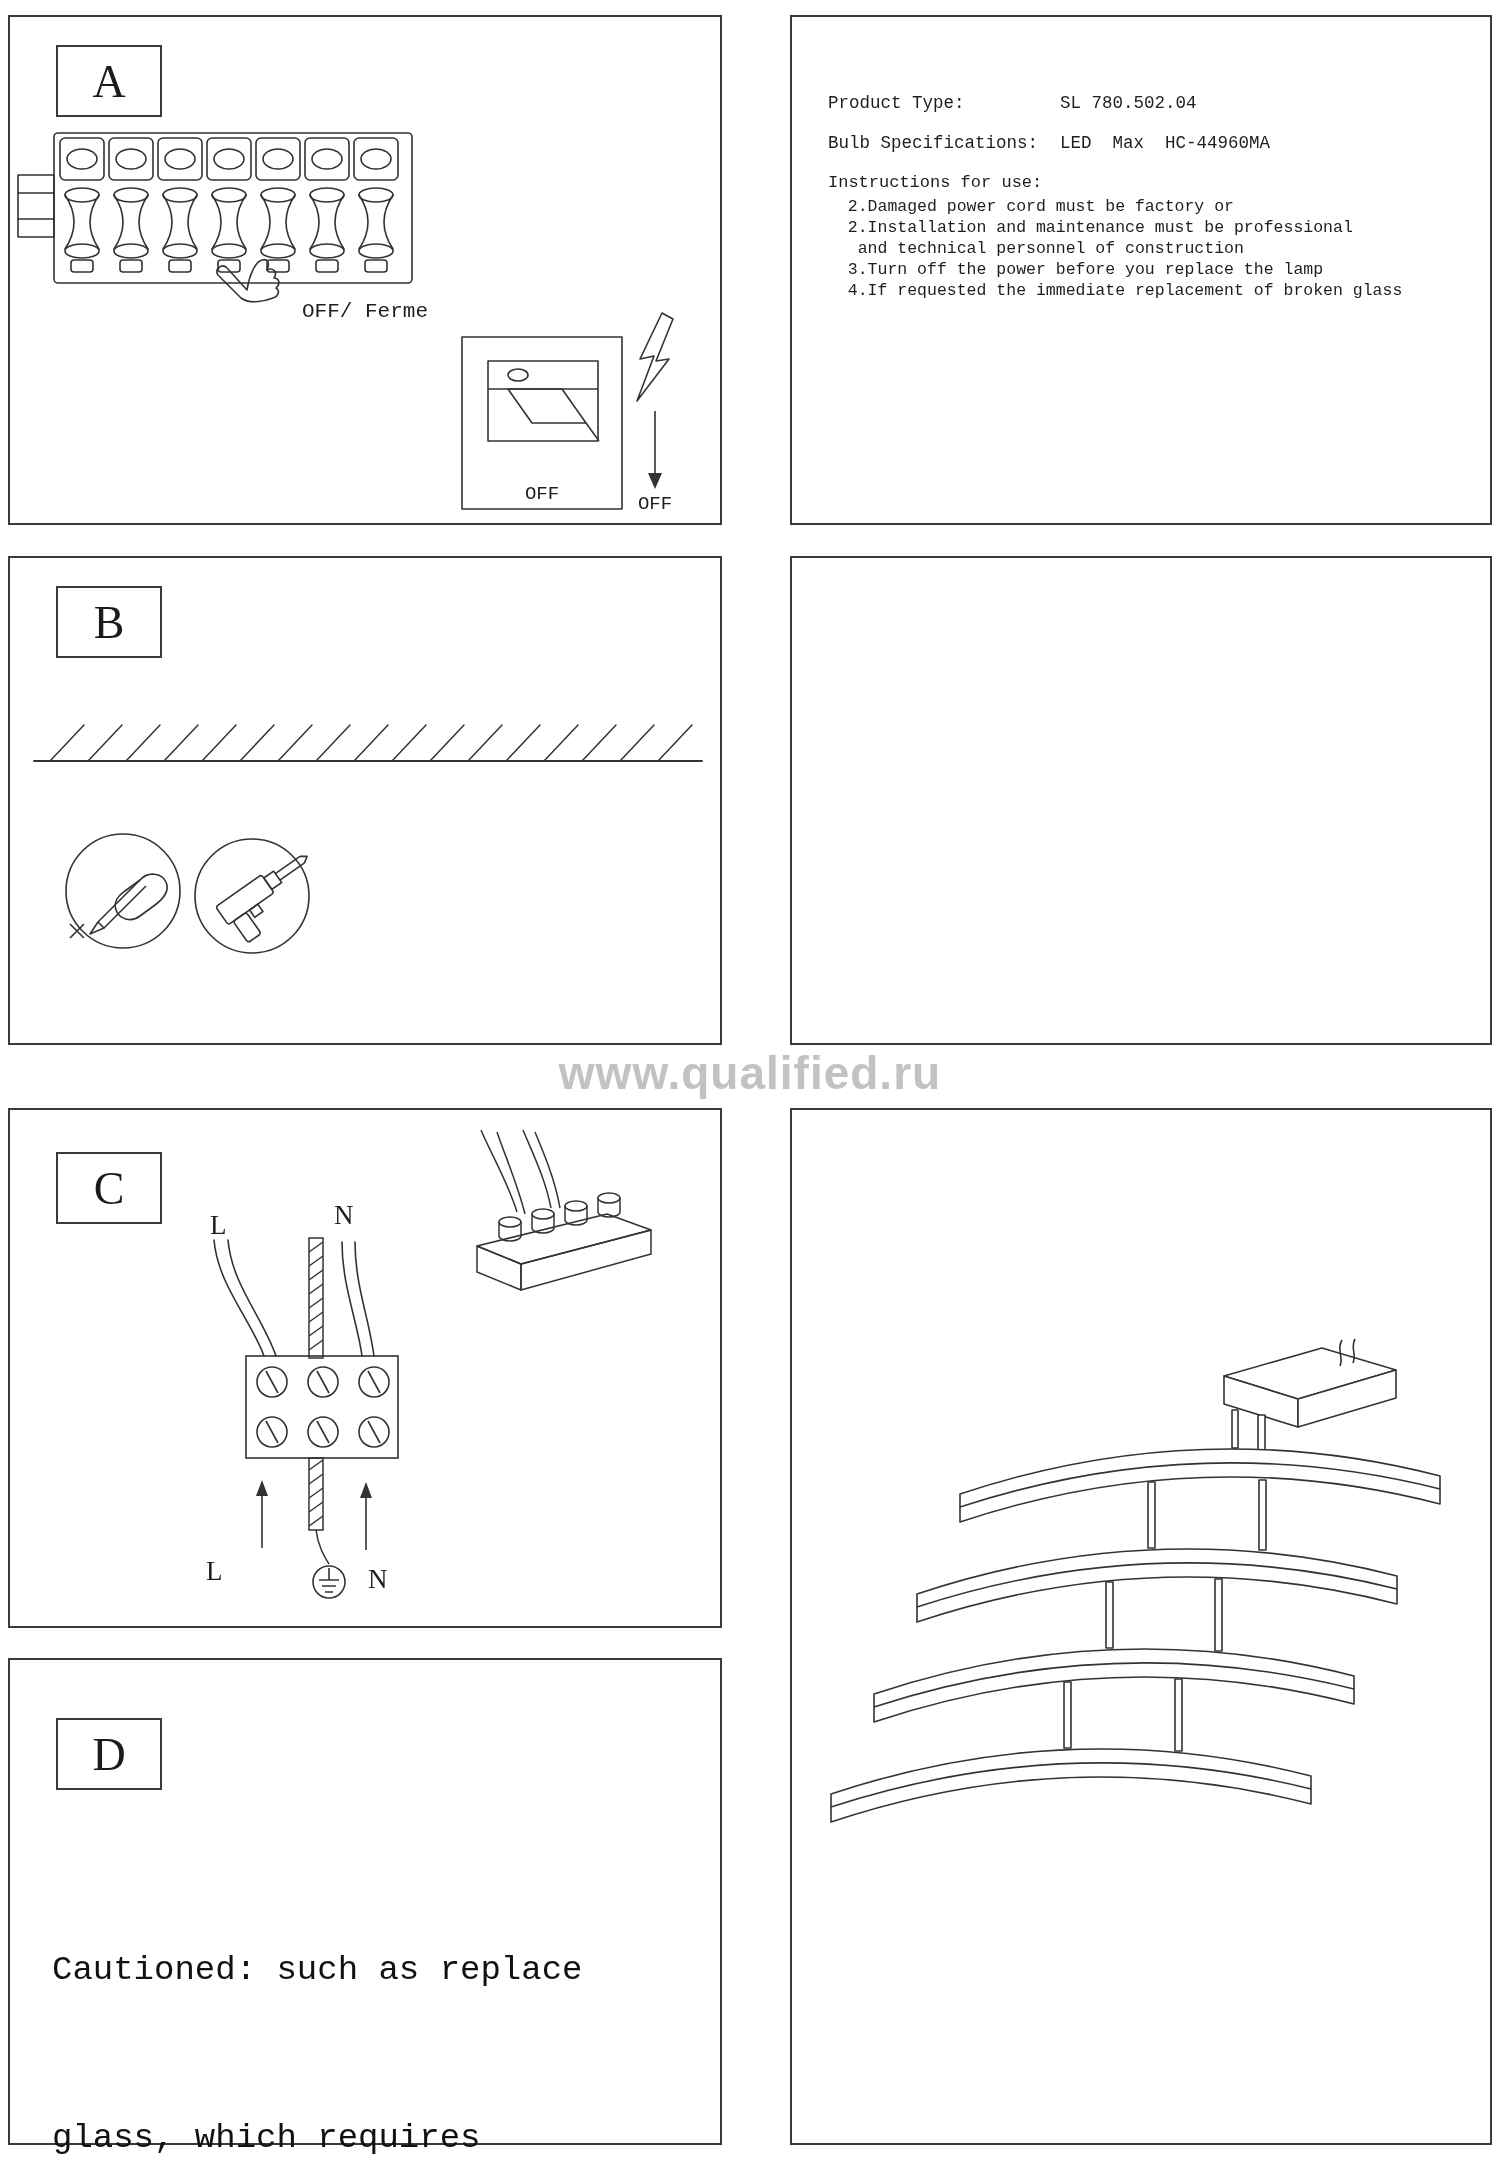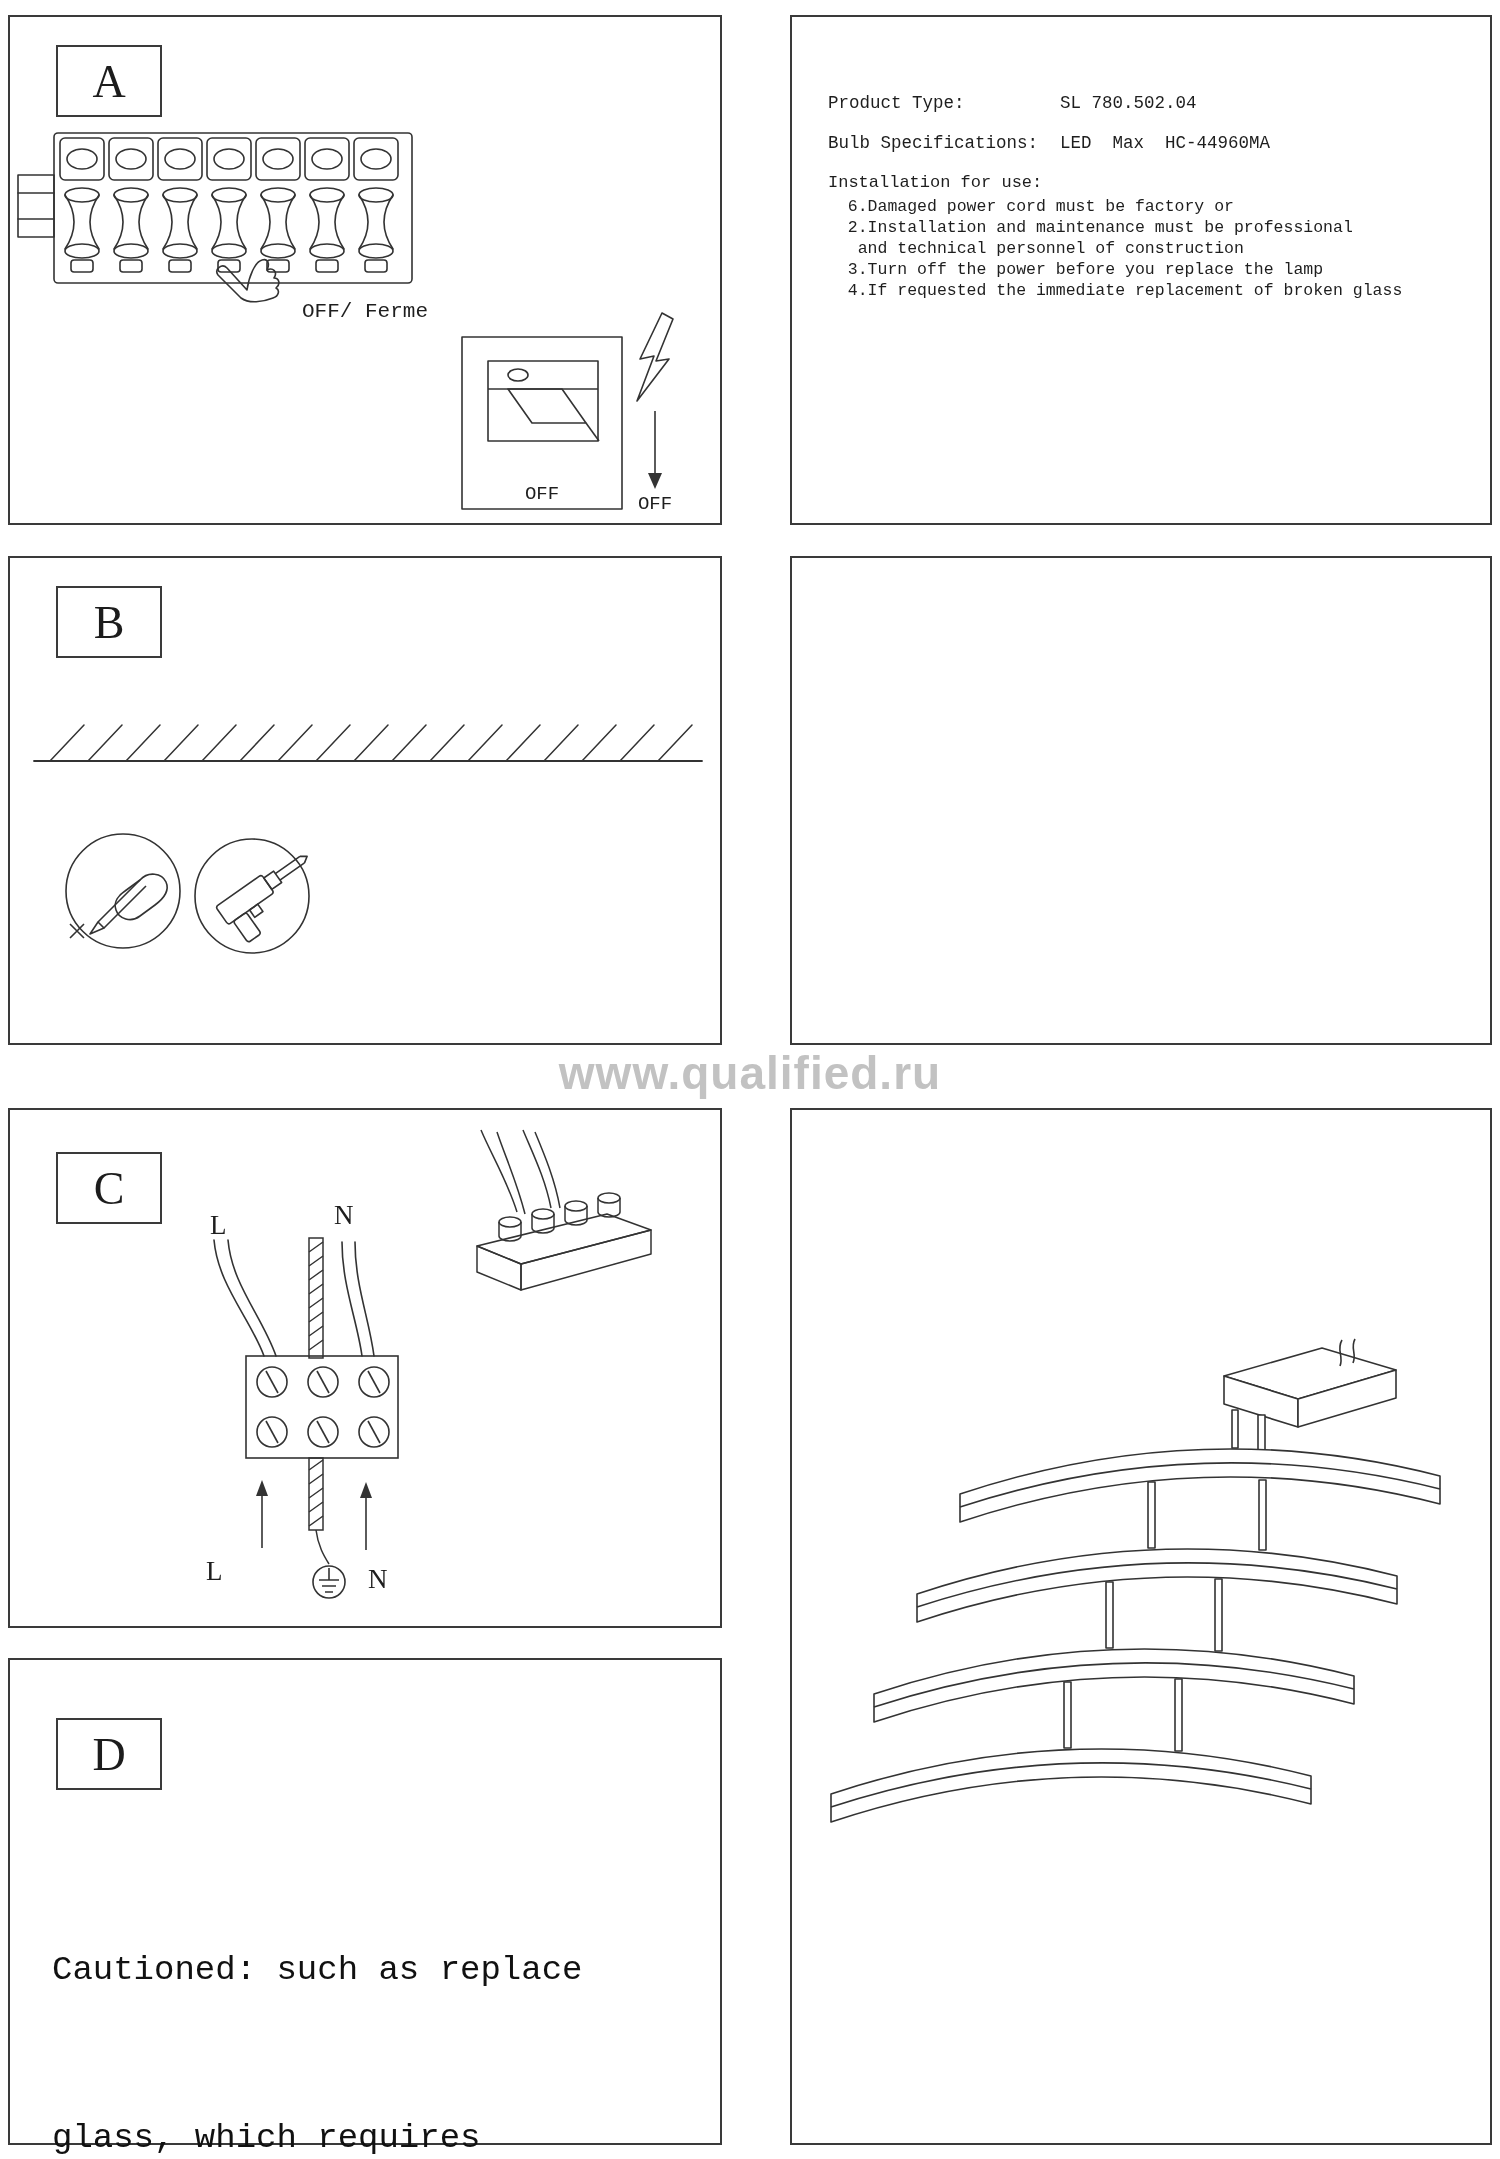--- a/index.html
+++ b/index.html
@@ -136,22 +136,22 @@
 <div class="panel panel-info">
   <div class="info-content">
     <div class="info-row">
       <span class="info-label">Product Type:</span>
       <span>SL 780.502.04</span>
     </div>
     <div class="info-row">
       <span class="info-label">Bulb Specifications:</span>
       <span>LED  Max  HC-44960MA</span>
     </div>
-    <div class="instructions-title">Installation for use:</div>
-    <div class="instruction-line">  6.Damaged power cord must be factory or</div>
+    <div class="instructions-title">Instructions for use:</div>
+    <div class="instruction-line">  2.Damaged power cord must be factory or</div>
     <div class="instruction-line">  2.Installation and maintenance must be professional</div>
     <div class="instruction-line">   and technical personnel of construction</div>
     <div class="instruction-line">  3.Turn off the power before you replace the lamp</div>
     <div class="instruction-line">  4.If requested the immediate replacement of broken glass</div>
   </div>
 </div>
 
 <div class="panel panel-b">
   <div class="letterbox">
     <span>B</span>

